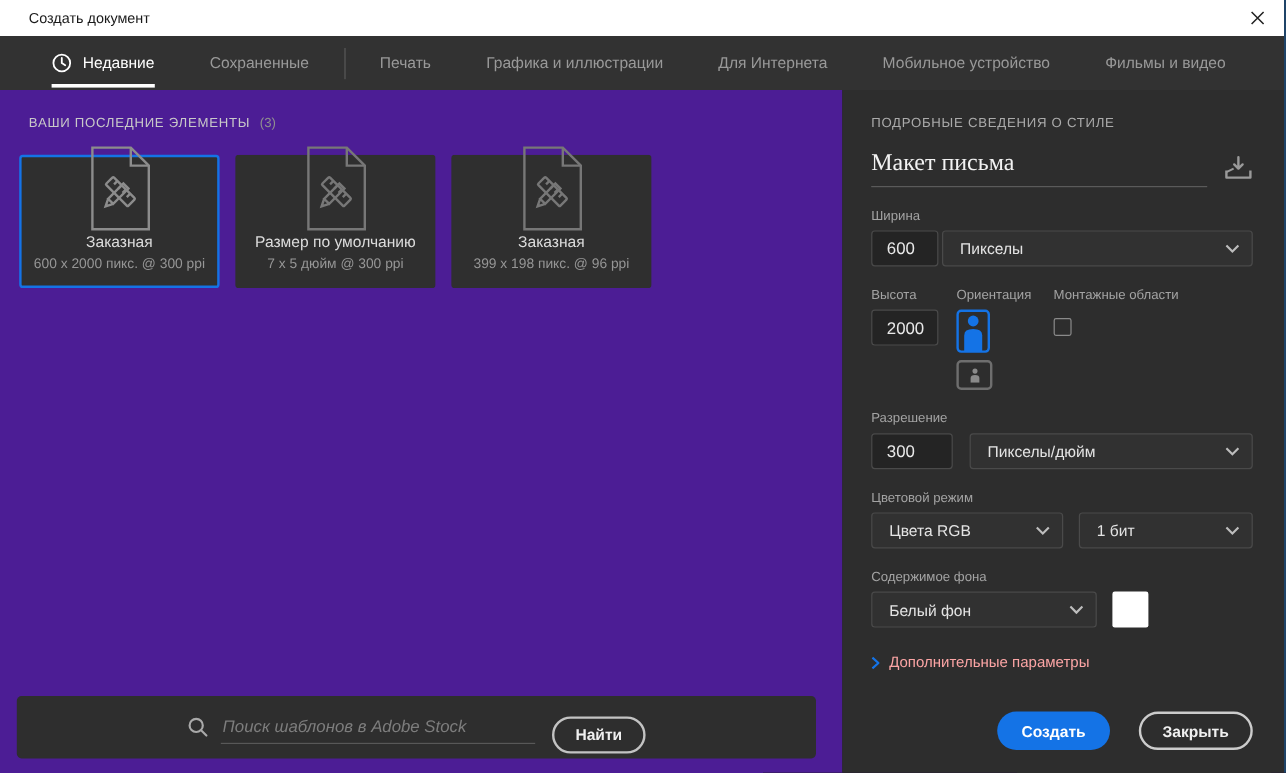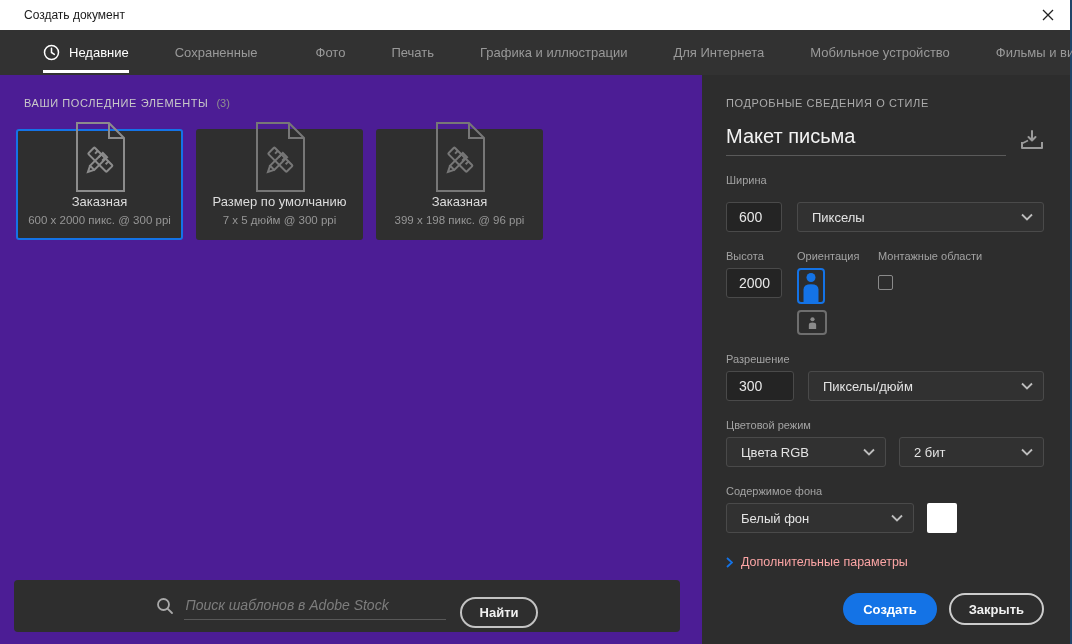--- a/index.html
+++ b/index.html
@@ -43,38 +43,38 @@
   .left-spacer { flex:1; }
   .search-strip { height:52px; margin:0 22px 12px 14px; background:#2e2e2e; border-radius:4px; display:flex; align-items:center; justify-content:center; }
   .search-group { display:flex; align-items:center; }
   .search-icon svg { width:18px; height:18px; display:block; }
   .search-input { width:262px; margin-left:10px; background:transparent; border:none; border-bottom:1px solid #585858; font-family:"Liberation Sans", sans-serif; font-style:italic; font-size:14px; color:#cfcfcf; padding:4px 2px 6px 2px; outline:none; }
   .search-input::placeholder { color:#7d7d7d; }
   .find-btn { margin-left:14px; min-width:73px; height:31px; border-radius:16px; border:2px solid #c3c3c3; background:transparent; color:#f0f0f0; font-family:"Liberation Sans", sans-serif; font-size:13px; font-weight:bold; cursor:pointer; padding:0 18px;margin-top:12px; }
 
   
   .panel-heading { margin-top:22px; font-size:11px; letter-spacing:0.6px; color:#ababab; }
-  .preset-name-row { display:flex; align-items:flex-end; margin-top:16px; }
+  .preset-name-row { display:flex; align-items:flex-end; margin-top:16px;font-family:Liberation Serif, serif; }
   .preset-name { flex:1; font-size:20px; color:#f2f2f2; border-bottom:1px solid #5a5a5a; padding-bottom:7px; cursor:text; }
   .save-icon { margin-left:14px; padding-bottom:6px; cursor:pointer; }
   .save-icon svg { width:24px; height:20px; display:block; }
 
   .field-label { font-size:11px; color:#a3a3a3; }
   .mt18 { margin-top:18px; }
   .mt6 { margin-top:6px; }
 
   .num-input { background:#242424; border:1px solid #4a4a4a; border-radius:3px; height:30px; color:#e8e8e8; font-family:"Liberation Sans", sans-serif; font-size:14px; padding:0 0 0 12px; outline:none; }
   .w56 { width:56px; } .w68 { width:68px; }
 
   .dropdown { background:#313131; border:1px solid #4a4a4a; border-radius:3px; height:30px; display:flex; align-items:center; padding:0 10px 0 14px; color:#e4e4e4; font-size:13px; cursor:pointer; }
   .dropdown .dd-label { flex:1; white-space:nowrap; overflow:hidden; }
   .chevron svg { width:12px; height:8px; display:block; }
 
   .row { display:flex; align-items:center; }
-  .width-row { margin-top:16px; gap:15px; }
+  .width-row { margin-top:6px; gap:3px; }
   .dd-units { flex:1; }
 
   .trio { display:flex; margin-top:18px; }
   .col-h { width:71px; }
   .col-o { width:81px; }
   .col-a { flex:1; }
   .orient-btns { display:flex; flex-direction:column; gap:6px; margin-top:6px; }
   .orient-btn { width:28px; height:36px; border:2px solid #6e6e6e; border-radius:4px; display:flex; align-items:center; justify-content:center; cursor:pointer; background:transparent; }
   .orient-btn.portrait.selected { border-color:#1473e6; }
   .orient-btn.landscape { width:30px; height:25px; }
@@ -86,21 +86,21 @@
   .dd-depth { flex:1; }
   .bg-row { margin-top:6px; gap:13px; }
   .dd-bg { width:188px; }
   .swatch { width:30px; height:30px; background:#ffffff; border-radius:2px; cursor:pointer; }
 
   .advanced { display:flex; align-items:center; gap:8px; margin-top:22px; cursor:pointer; }
   .adv-chevron svg { width:7px; height:11px; display:block; }
   .advanced-label { font-size:12.5px; color:#fca5a5; }
 
   .right-spacer { flex:1; }
-  .action-row { display:flex; justify-content:flex-end; gap:12px; margin-bottom:19px; }
+  .action-row { display:flex; justify-content:flex-end; gap:24px; margin-bottom:19px; }
   .btn-create { min-width:88px; height:32px; border-radius:16px; border:none; background:#1473e6; color:#ffffff; font-family:"Liberation Sans", sans-serif; font-size:13px; font-weight:bold; cursor:pointer; padding:0 20px; }
   .btn-close { min-width:88px; height:32px; border-radius:16px; border:2px solid #cccccc; background:transparent; color:#f0f0f0; font-family:"Liberation Sans", sans-serif; font-size:13px; font-weight:bold; cursor:pointer; padding:0 18px; }
 </style>
 </head>
 <body>
 
 <div class="window">
 
   <div class="titlebar">
     <div class="titlebar-text">Создать документ</div>
@@ -119,23 +119,20 @@
           <circle cx="9" cy="9" r="7.4"></circle>
             <path d="M9 4.5 V9 L12 11" stroke-linecap="round"></path>
         </svg>
       </span>
       <span>Недавние</span>
     </div>
     <div class="tab">
       <span>Сохраненные</span>
     </div>
     <div class="tab-divider"></div>
-    <div class="tab">
-      <span>Фото</span>
-    </div>
     <div class="tab">
       <span>Печать</span>
     </div>
     <div class="tab">
       <span>Графика и иллюстрации</span>
     </div>
     <div class="tab">
       <span>Для Интернета</span>
     </div>
     <div class="tab">
@@ -299,21 +296,21 @@
       <div class="row cm-row">
         <div class="dropdown dd-colormode">
           <span class="dd-label">Цвета RGB</span>
           <span class="chevron">
             <svg viewBox="0 0 12 8" fill="none" stroke="#bdbdbd" stroke-width="1.8">
                 <path d="M1 1.5 L6 6.5 L11 1.5"></path>
               </svg>
           </span>
         </div>
         <div class="dropdown dd-depth">
-          <span class="dd-label">2 бит</span>
+          <span class="dd-label">1 бит</span>
           <span class="chevron">
             <svg viewBox="0 0 12 8" fill="none" stroke="#bdbdbd" stroke-width="1.8">
                 <path d="M1 1.5 L6 6.5 L11 1.5"></path>
               </svg>
           </span>
         </div>
       </div>
 
       <div class="field-label mt18">Содержимое фона</div>
       <div class="row bg-row">

